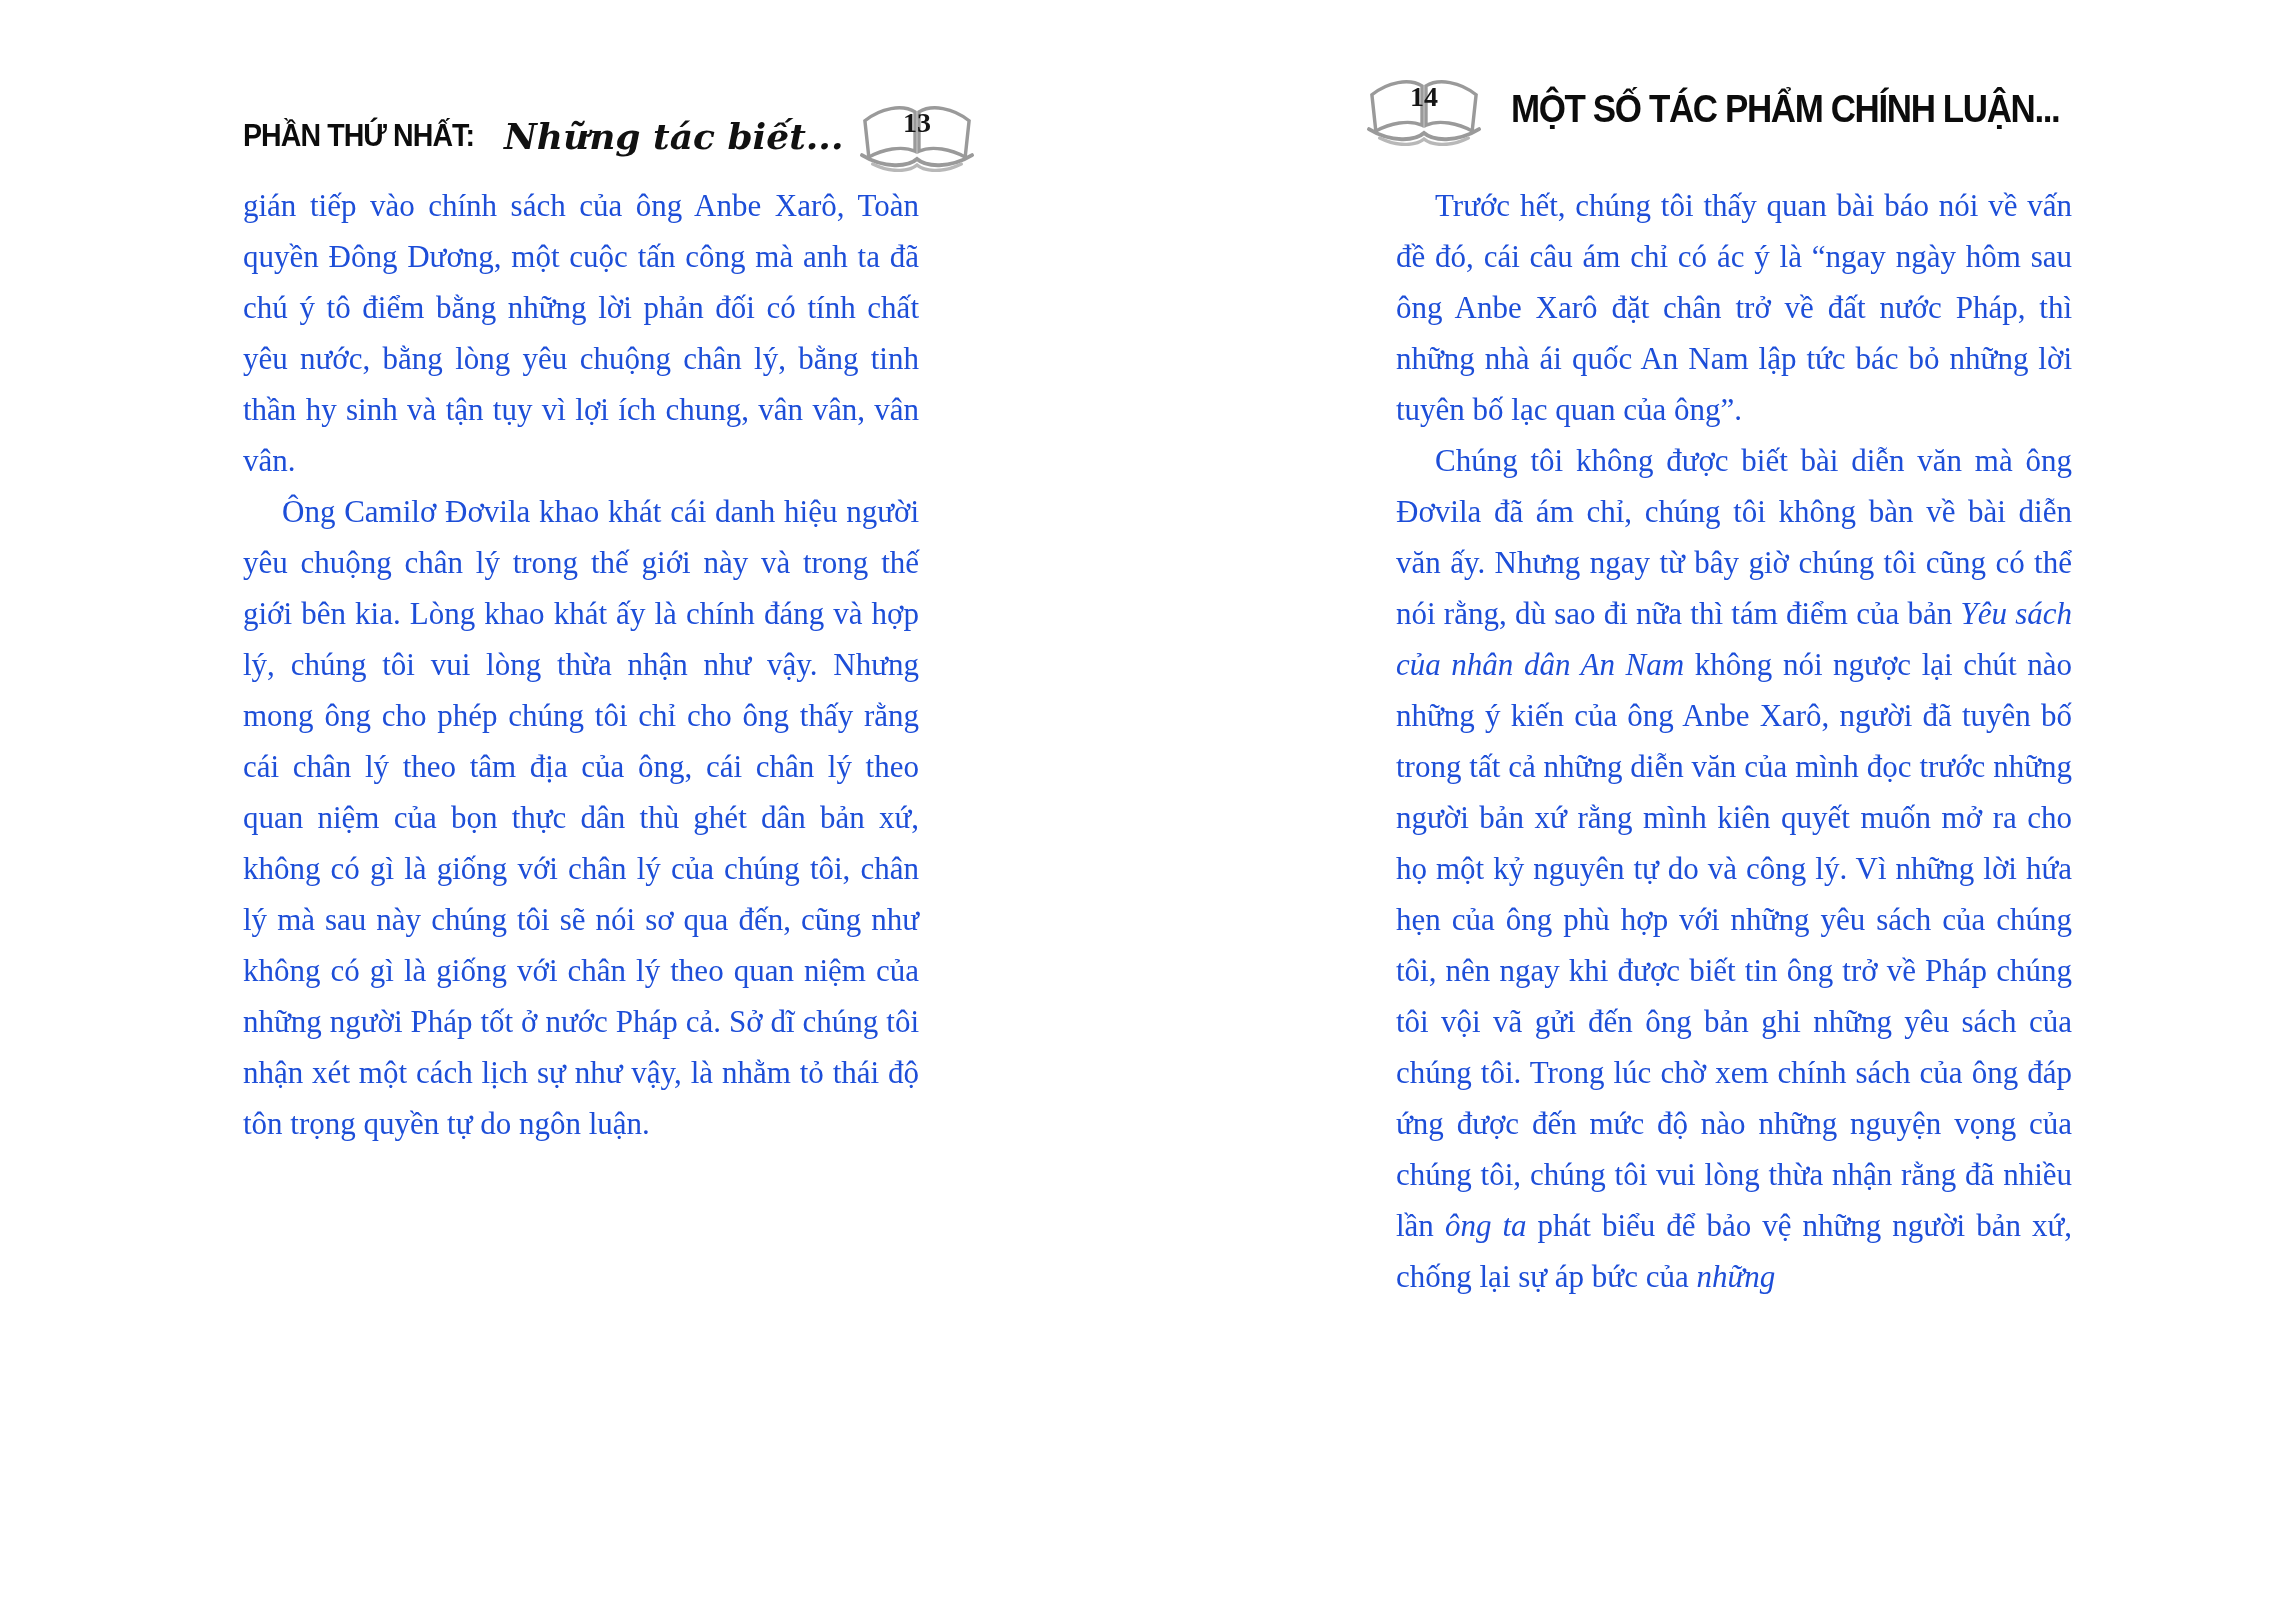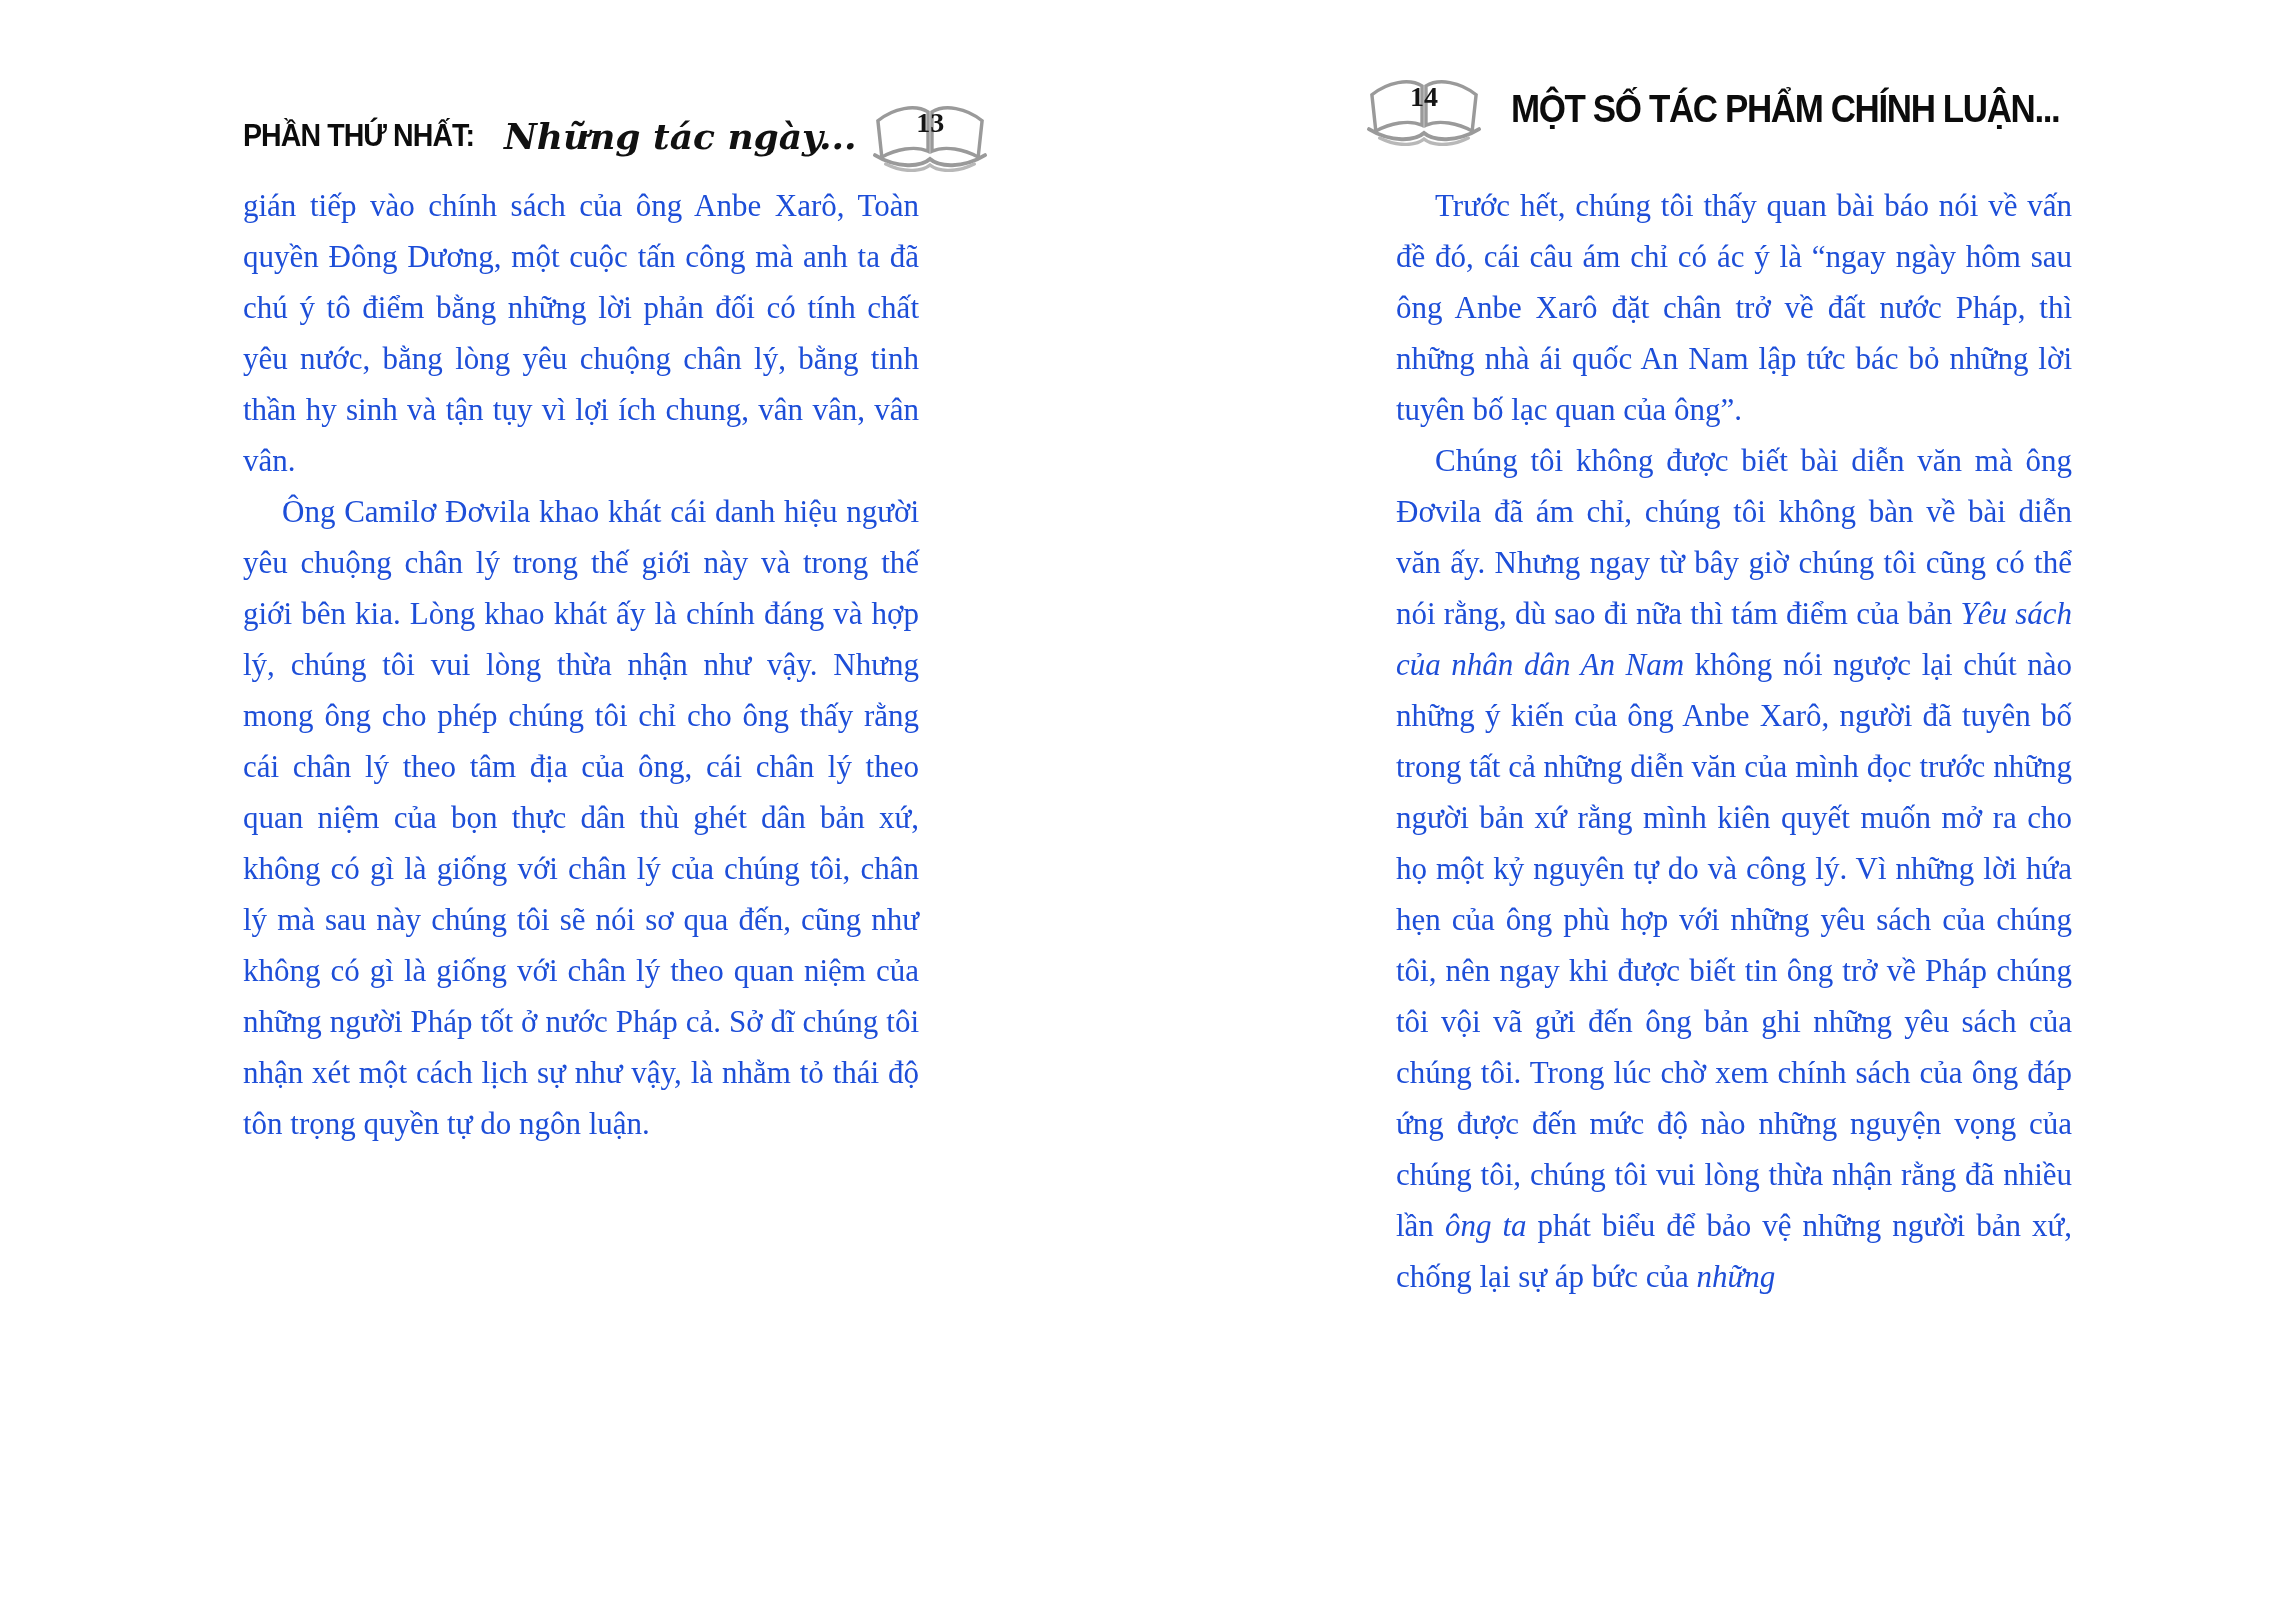--- a/index.html
+++ b/index.html
@@ -84,21 +84,21 @@
   .para.indent { text-indent: 39px; }
   .para em { font-style: italic; }
 </style>
 </head>
 <body>
 
 <div>
 
   <header class="page-header left">
     <span class="h-bold">PHẦN THỨ NHẤT:</span>
-    <span class="h-script">Những tác ngày...</span>
+    <span class="h-script">Những tác biết...</span>
     <span class="ornament">
       <svg viewBox="0 0 118 74" width="116" height="73" aria-hidden="true">
         <path d="M6 22 C22 9, 44 5, 57 13 L57 53 C44 47, 24 51, 10 59 Z" fill="#ffffff" stroke="#9a9a9a" stroke-width="3.5"></path>
         <path d="M112 22 C96 9, 74 5, 61 13 L61 53 C74 47, 94 51, 108 59 Z" fill="#ffffff" stroke="#9a9a9a" stroke-width="3.5"></path>
         <path d="M3 57 C26 71, 50 69, 59 61 C68 69, 92 71, 115 57" fill="none" stroke="#9a9a9a" stroke-width="4" stroke-linecap="round"></path>
         <path d="M14 66 C34 76, 52 73, 59 67 C66 73, 84 76, 104 66" fill="none" stroke="#b8b8b8" stroke-width="3.5" stroke-linecap="round"></path>
       </svg>
       <span class="pagenum">13</span>
     </span>
   </header>

